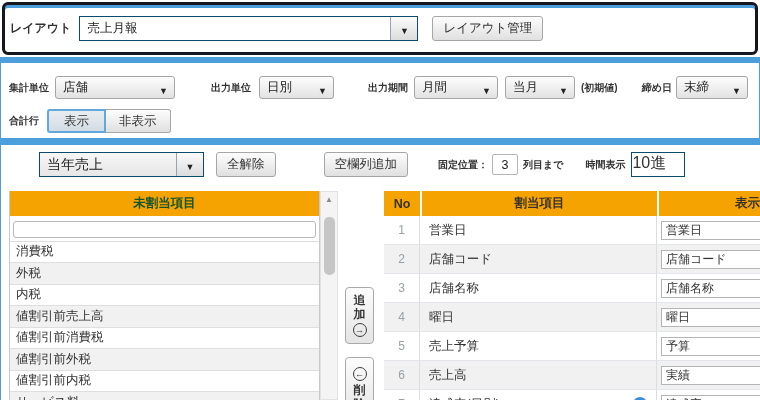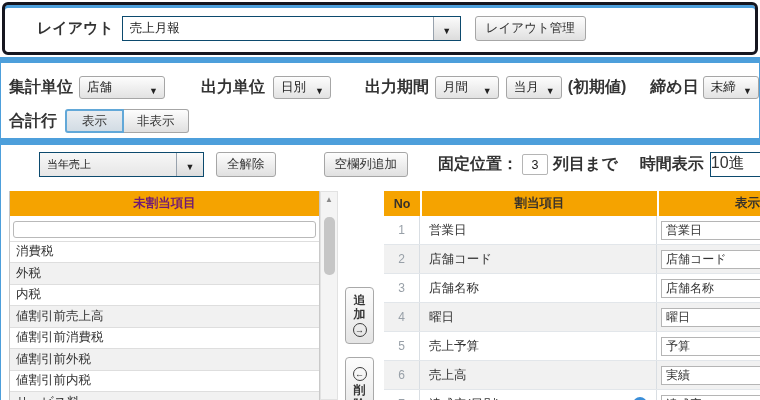--- a/index.html
+++ b/index.html
@@ -4,32 +4,32 @@
 <style>
   * { box-sizing: border-box; margin: 0; padding: 0; }
   html,body { width:760px; height:400px; }
   body {
     position: relative;
     font-family: "Liberation Sans", "DejaVu Sans", sans-serif;
     background: #fff;
     overflow: hidden;
     color: #333;
   }
-  .lbl { font-weight: bold; font-size: 16px; color: #333; white-space: nowrap; }
+  .lbl { font-weight: bold; font-size: 10px; color: #333; white-space: nowrap; }
 
   
   .layout-bar {
     position: absolute; left: 2px; top: 2px; right: 2px; height: 53px;
     background: #fff;
     border: 3px solid #15161f;
     border-radius: 6px;
     box-shadow: inset 0 3px 0 #4d9fdb;
     display: flex; align-items: center;
   }
-  .layout-bar .lbl { margin-left: 32px; font-size: 15px; }
+  .layout-bar .lbl { margin-left: 5px; font-size: 12px; }
   .combo {
     display: flex; height: 25px;
     border: 1px solid #0c4a6e; background: #fff;
   }
   .combo input {
     border: 0; outline: none; font-size: 12.5px; padding: 0 7px;
     background: #fff; font-family: inherit; color: #222;
   }
   .combo .dd {
     width: 27px; border-left: 1px solid #98a2ad;
@@ -82,35 +82,35 @@
   .main-panel {
     position: absolute; left: 0; top: 139px; width: 760px; height: 261px;
     background: #fff;
     border-left: 1px solid #4d9fdb; border-top: 6px solid #4d9fdb;
     overflow: hidden;
   }
   .mctrl { position: absolute; left: 0; top: 7px; width: 100%; display: flex; align-items: center; }
   .cat-combo { margin-left: 38px; }
   .cat-combo .txt {
     width: 136px; display: flex; align-items: center; padding: 0 7px;
-    font-size: 11px; background: linear-gradient(#f7f7f7, #e6e6e6); color: #222; font-family: Liberation Mono, monospace;
+    font-size: 14px; background: linear-gradient(#f7f7f7, #e6e6e6); color: #222; font-family: Liberation Mono, monospace;
   }
   .num-input {
     width: 26px; height: 21px; border: 1px solid #b5b5b5; border-radius: 2px;
     text-align: center; font-size: 12.5px; font-family: inherit; color: #222;
   }
 
   
   .ulist { position: absolute; left: 8px; top: 46px; bottom: 0; width: 330px; display: flex; }
   .ulist-main {
     width: 311px; border: 1px solid #c9c9c9; border-top: none;
     display: flex; flex-direction: column; background: #fff;
   }
   .orange-head {
-    height: 25px; background: #f5a300; color: #701a75;
+    height: 25px; background: #f5a300; color: #14532d;
     font-weight: bold; font-size: 12.5px;
     display: flex; align-items: center; justify-content: center; flex: none;
   }
   .search-wrap { padding: 3px; flex: none; }
   .search-wrap input {
     width: 100%; height: 17px; border: 1px solid #b9b9b9; border-radius: 3px;
     font-size: 11px; padding: 0 4px; font-family: inherit; outline: none;
   }
   .lrow {
     height: 21.5px; flex: none; border-top: 1px solid #dedede;

